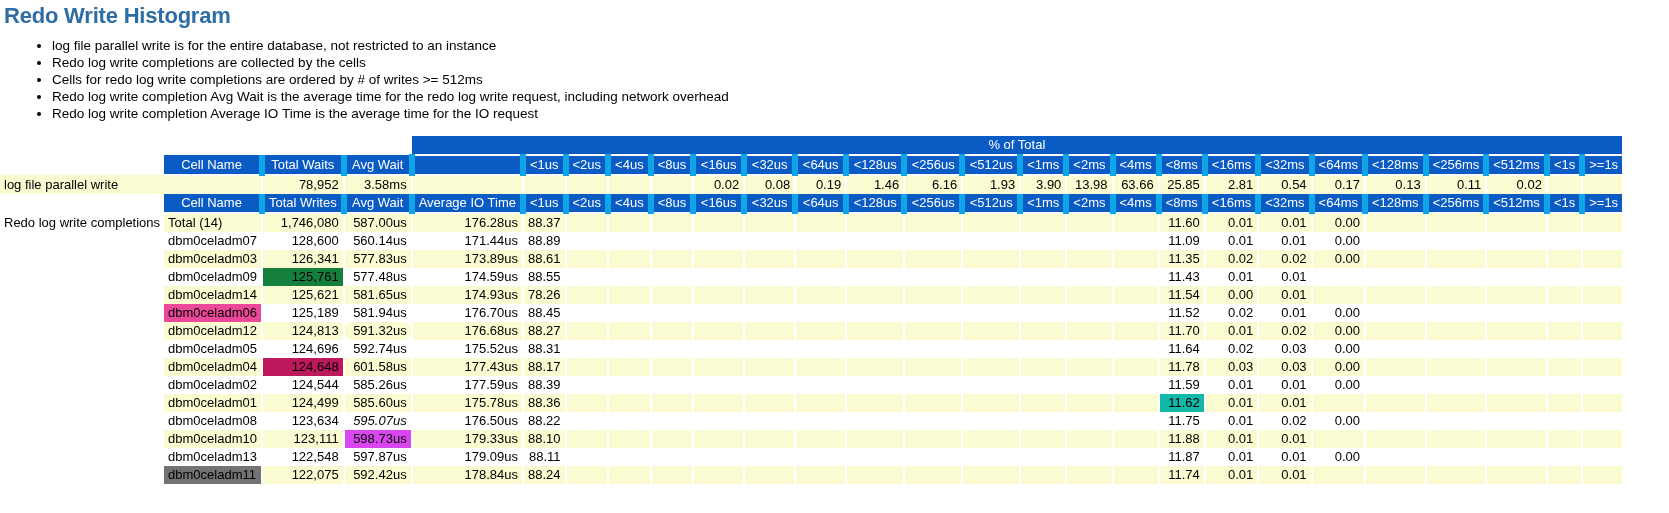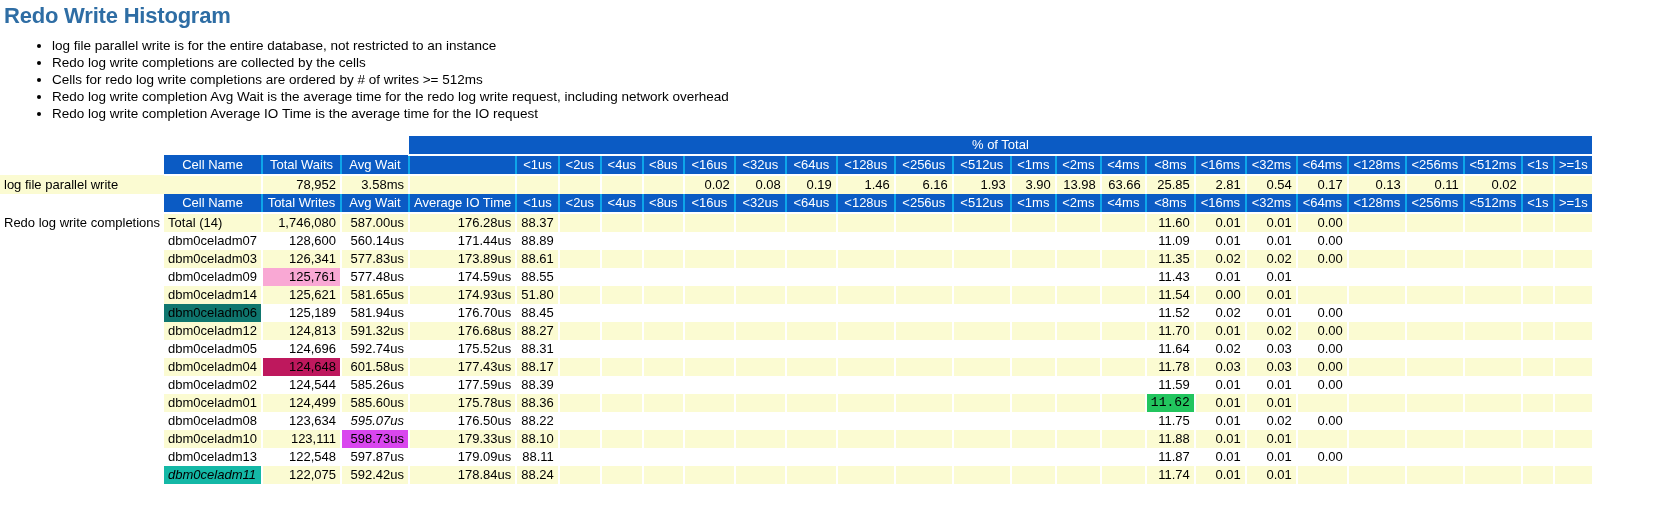--- a/index.html
+++ b/index.html
@@ -51,21 +51,21 @@
     white-space: nowrap;
     overflow: hidden;
     font-weight: normal;
     vertical-align: middle;
   }
   .hdr {
     background: #0B5BC4;
     color: #ffffff;
     font-weight: bold;
     text-align: center;
-    border-right: 2px solid #0ea5e9;
+    border-right: 6px solid #0ea5e9;
     border-bottom: 2px solid #ffffff;
   }
   .hdr.last { border-right: none; }
   td.cell {
     border-right: 2px solid #ffffff;
     text-align: right;
   }
   td.cell.lastc { border-right: none; }
   td.cell.txt { text-align: left; }
   tr.alt td.cell, tr.alt td.rowlbl { background: #FBFBD2; }
@@ -306,21 +306,21 @@
           <td class="cell" style="background: rgb(251, 251, 210);">0.00</td>
           <td class="cell" style="background: rgb(251, 251, 210);"></td>
           <td class="cell" style="background: rgb(251, 251, 210);"></td>
           <td class="cell" style="background: rgb(251, 251, 210);"></td>
           <td class="cell" style="background: rgb(251, 251, 210);"></td>
           <td class="cell lastc" style="background: rgb(251, 251, 210);"></td>
         </tr>
         <tr class="plain">
           <td class="outer-lbl" style="background: rgb(255, 255, 255);"></td>
           <td class="cell txt" style="background: rgb(255, 255, 255);">dbm0celadm09</td>
-          <td class="cell" style="background: #f9a8d4; margin-top: 28px;">125,761</td>
+          <td class="cell" style="background: #15803d; margin-top: 28px;">125,761</td>
           <td class="cell" style="background: rgb(255, 255, 255);">577.48us</td>
           <td class="cell" style="background: rgb(255, 255, 255);">174.59us</td>
           <td class="cell" style="background: rgb(255, 255, 255);">88.55</td>
           <td class="cell" style="background: rgb(255, 255, 255);"></td>
           <td class="cell" style="background: rgb(255, 255, 255);"></td>
           <td class="cell" style="background: rgb(255, 255, 255);"></td>
           <td class="cell" style="background: rgb(255, 255, 255);"></td>
           <td class="cell" style="background: rgb(255, 255, 255);"></td>
           <td class="cell" style="background: rgb(255, 255, 255);"></td>
           <td class="cell" style="background: rgb(255, 255, 255);"></td>
@@ -338,21 +338,21 @@
           <td class="cell" style="background: rgb(255, 255, 255);"></td>
           <td class="cell" style="background: rgb(255, 255, 255);"></td>
           <td class="cell lastc" style="background: rgb(255, 255, 255);"></td>
         </tr>
         <tr class="alt">
           <td class="outer-lbl" style="background: rgb(255, 255, 255);"></td>
           <td class="cell txt" style="background: rgb(251, 251, 210);">dbm0celadm14</td>
           <td class="cell" style="background: rgb(251, 251, 210);">125,621</td>
           <td class="cell" style="background: rgb(251, 251, 210);">581.65us</td>
           <td class="cell" style="background: rgb(251, 251, 210);">174.93us</td>
-          <td class="cell" style="background: rgb(251, 251, 210);">51.80</td>
+          <td class="cell" style="background: rgb(251, 251, 210);">78.26</td>
           <td class="cell" style="background: rgb(251, 251, 210);"></td>
           <td class="cell" style="background: rgb(251, 251, 210);"></td>
           <td class="cell" style="background: rgb(251, 251, 210);"></td>
           <td class="cell" style="background: rgb(251, 251, 210);"></td>
           <td class="cell" style="background: rgb(251, 251, 210);"></td>
           <td class="cell" style="background: rgb(251, 251, 210);"></td>
           <td class="cell" style="background: rgb(251, 251, 210);"></td>
           <td class="cell" style="background: rgb(251, 251, 210);"></td>
           <td class="cell" style="background: rgb(251, 251, 210);"></td>
           <td class="cell" style="background: rgb(251, 251, 210);"></td>
@@ -363,21 +363,21 @@
           <td class="cell" style="background: rgb(251, 251, 210);">0.01</td>
           <td class="cell" style="background: rgb(251, 251, 210);"></td>
           <td class="cell" style="background: rgb(251, 251, 210);"></td>
           <td class="cell" style="background: rgb(251, 251, 210);"></td>
           <td class="cell" style="background: rgb(251, 251, 210);"></td>
           <td class="cell" style="background: rgb(251, 251, 210);"></td>
           <td class="cell lastc" style="background: rgb(251, 251, 210);"></td>
         </tr>
         <tr class="plain">
           <td class="outer-lbl" style="background: rgb(255, 255, 255);"></td>
-          <td class="cell txt" style="background: #0f766e;">dbm0celadm06</td>
+          <td class="cell txt" style="background: #ec4899;">dbm0celadm06</td>
           <td class="cell" style="background: rgb(255, 255, 255);">125,189</td>
           <td class="cell" style="background: rgb(255, 255, 255);">581.94us</td>
           <td class="cell" style="background: rgb(255, 255, 255);">176.70us</td>
           <td class="cell" style="background: rgb(255, 255, 255);">88.45</td>
           <td class="cell" style="background: rgb(255, 255, 255);"></td>
           <td class="cell" style="background: rgb(255, 255, 255);"></td>
           <td class="cell" style="background: rgb(255, 255, 255);"></td>
           <td class="cell" style="background: rgb(255, 255, 255);"></td>
           <td class="cell" style="background: rgb(255, 255, 255);"></td>
           <td class="cell" style="background: rgb(255, 255, 255);"></td>
@@ -394,21 +394,21 @@
           <td class="cell" style="background: rgb(255, 255, 255);"></td>
           <td class="cell" style="background: rgb(255, 255, 255);"></td>
           <td class="cell" style="background: rgb(255, 255, 255);"></td>
           <td class="cell" style="background: rgb(255, 255, 255);"></td>
           <td class="cell lastc" style="background: rgb(255, 255, 255);"></td>
         </tr>
         <tr class="alt">
           <td class="outer-lbl" style="background: rgb(255, 255, 255);"></td>
           <td class="cell txt" style="background: rgb(251, 251, 210);">dbm0celadm12</td>
           <td class="cell" style="background: rgb(251, 251, 210);">124,813</td>
-          <td class="cell" style="background: rgb(251, 251, 210);">591.32us</td>
+          <td class="cell" style="background: rgb(251, 251, 210); border-radius: 9px;">591.32us</td>
           <td class="cell" style="background: rgb(251, 251, 210);">176.68us</td>
           <td class="cell" style="background: rgb(251, 251, 210);">88.27</td>
           <td class="cell" style="background: rgb(251, 251, 210);"></td>
           <td class="cell" style="background: rgb(251, 251, 210);"></td>
           <td class="cell" style="background: rgb(251, 251, 210);"></td>
           <td class="cell" style="background: rgb(251, 251, 210);"></td>
           <td class="cell" style="background: rgb(251, 251, 210);"></td>
           <td class="cell" style="background: rgb(251, 251, 210);"></td>
           <td class="cell" style="background: rgb(251, 251, 210);"></td>
           <td class="cell" style="background: rgb(251, 251, 210);"></td>
@@ -525,21 +525,21 @@
           <td class="cell" style="background: rgb(251, 251, 210);"></td>
           <td class="cell" style="background: rgb(251, 251, 210);"></td>
           <td class="cell" style="background: rgb(251, 251, 210);"></td>
           <td class="cell" style="background: rgb(251, 251, 210);"></td>
           <td class="cell" style="background: rgb(251, 251, 210);"></td>
           <td class="cell" style="background: rgb(251, 251, 210);"></td>
           <td class="cell" style="background: rgb(251, 251, 210);"></td>
           <td class="cell" style="background: rgb(251, 251, 210);"></td>
           <td class="cell" style="background: rgb(251, 251, 210);"></td>
           <td class="cell" style="background: rgb(251, 251, 210);"></td>
-          <td class="cell" style="background: #22c55e; font-family: Liberation Mono, monospace;">11.62</td>
+          <td class="cell" style="background: #14b8a6;">11.62</td>
           <td class="cell" style="background: rgb(251, 251, 210);">0.01</td>
           <td class="cell" style="background: rgb(251, 251, 210);">0.01</td>
           <td class="cell" style="background: rgb(251, 251, 210);"></td>
           <td class="cell" style="background: rgb(251, 251, 210);"></td>
           <td class="cell" style="background: rgb(251, 251, 210);"></td>
           <td class="cell" style="background: rgb(251, 251, 210);"></td>
           <td class="cell" style="background: rgb(251, 251, 210);"></td>
           <td class="cell lastc" style="background: rgb(251, 251, 210);"></td>
         </tr>
         <tr class="plain">
@@ -624,21 +624,21 @@
           <td class="cell" style="background: rgb(255, 255, 255);">0.01</td>
           <td class="cell" style="background: rgb(255, 255, 255);">0.00</td>
           <td class="cell" style="background: rgb(255, 255, 255);"></td>
           <td class="cell" style="background: rgb(255, 255, 255);"></td>
           <td class="cell" style="background: rgb(255, 255, 255);"></td>
           <td class="cell" style="background: rgb(255, 255, 255);"></td>
           <td class="cell lastc" style="background: rgb(255, 255, 255);"></td>
         </tr>
         <tr class="alt">
           <td class="outer-lbl" style="background: rgb(255, 255, 255);"></td>
-          <td class="cell txt" style="background: #14b8a6; font-style: italic;">dbm0celadm11</td>
+          <td class="cell txt" style="background: #737373;">dbm0celadm11</td>
           <td class="cell" style="background: rgb(251, 251, 210);">122,075</td>
           <td class="cell" style="background: rgb(251, 251, 210);">592.42us</td>
           <td class="cell" style="background: rgb(251, 251, 210);">178.84us</td>
           <td class="cell" style="background: rgb(251, 251, 210);">88.24</td>
           <td class="cell" style="background: rgb(251, 251, 210);"></td>
           <td class="cell" style="background: rgb(251, 251, 210);"></td>
           <td class="cell" style="background: rgb(251, 251, 210);"></td>
           <td class="cell" style="background: rgb(251, 251, 210);"></td>
           <td class="cell" style="background: rgb(251, 251, 210);"></td>
           <td class="cell" style="background: rgb(251, 251, 210);"></td>

